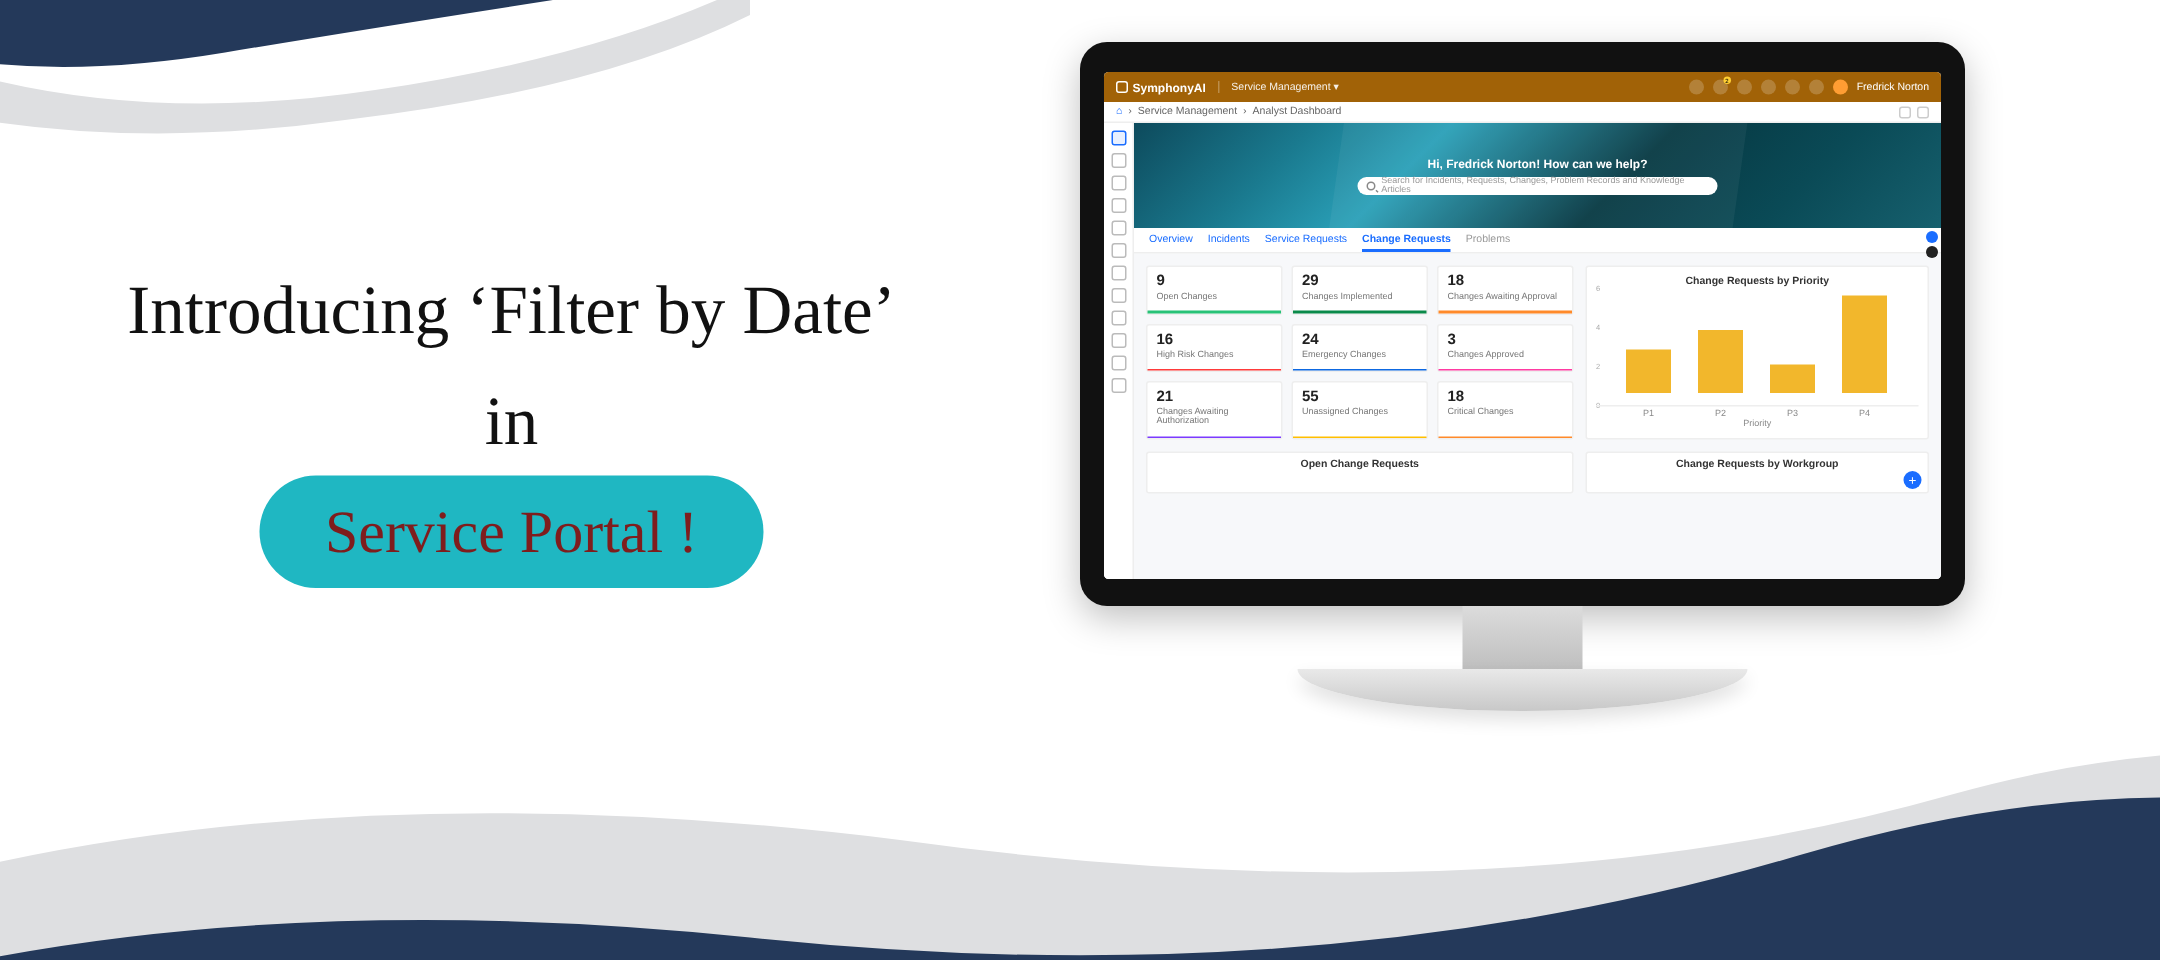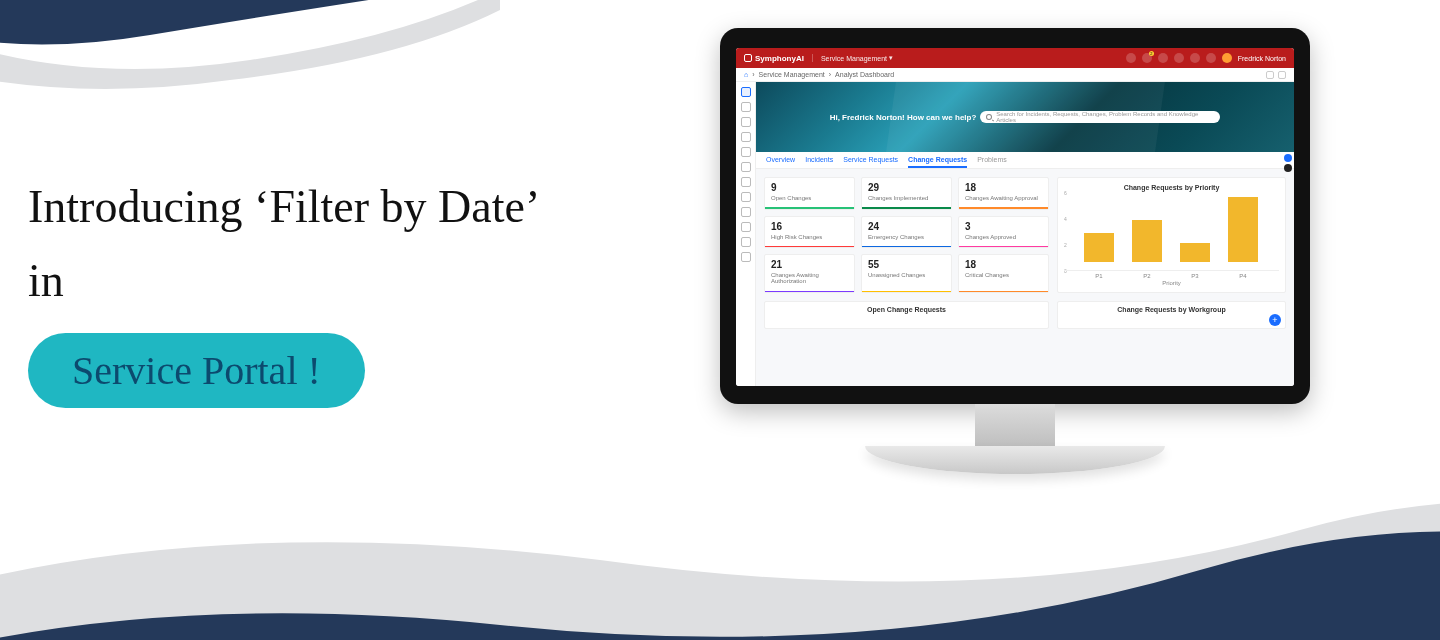--- a/index.html
+++ b/index.html
@@ -3,53 +3,53 @@
 <meta charset="utf-8">
 <style>
 * { margin: 0; padding: 0; box-sizing: border-box; }
 body { width: 1440px; height: 640px; font-family: Georgia, 'Times New Roman', serif; background: #fff; overflow: hidden; position: relative; }
 
 
 .wave-top-left { position: absolute; top: -20px; left: -100px; width: 600px; height: 140px; pointer-events: none; }
 .wave-bottom { position: absolute; bottom: -60px; left: -100px; width: 1700px; height: 260px; pointer-events: none; }
 
 
-.headline { position: absolute; left: 16px; top: 170px; width: 680px; text-align: left; padding-left: 12px; }
+.headline { position: absolute; left: 1px; top: 170px; width: 680px; text-align: center; }
 .headline h1 { font-size: 46px; font-weight: 400; color: #111; line-height: 1.6; }
-.pill { display: inline-block; background: #1fb7c2; color: #0c4a6e; font-size: 40px; padding: 14px 44px; border-radius: 50px; margin-top: 16px; }
+.pill { display: inline-block; background: #1fb7c2; color: #7f1d1d; font-size: 40px; padding: 14px 44px; border-radius: 50px; margin-top: 0; }
 
 
 .monitor { position: absolute; right: 130px; top: 28px; width: 590px; }
 .bezel { background: #111; border-radius: 18px; padding: 20px 16px 18px; box-shadow: 0 8px 24px rgba(0,0,0,.25); }
 .screen { background: #fff; width: 100%; height: 338px; border-radius: 3px; overflow: hidden; font-family: -apple-system, Segoe UI, Arial, sans-serif; font-size: 7px; color: #333; position: relative; }
 .stand-neck { width: 80px; height: 42px; background: linear-gradient(#dcdcdc,#bfbfbf); margin: 0 auto; }
 .stand-base { width: 300px; height: 28px; background: linear-gradient(#e9e9e9,#c8c8c8); margin: 0 auto; border-radius: 0 0 50% 50% / 0 0 100% 100%; box-shadow: 0 6px 12px rgba(0,0,0,.12); }
 
 
-.topbar { background: #b91c1c; height: 20px; display: flex; align-items: center; color: #fff; padding: 0 8px; gap: 8px; }
+.topbar { background: #a16207; height: 20px; display: flex; align-items: center; color: #fff; padding: 0 8px; gap: 8px; }
 .topbar .brand { font-weight: 600; font-size: 8px; display: flex; align-items: center; gap: 3px; }
 .topbar .app { font-size: 7px; opacity: .9; display: flex; align-items: center; gap: 2px; border-left: 1px solid rgba(255,255,255,.3); padding-left: 8px; }
 .topbar-right { margin-left: auto; display: flex; align-items: center; gap: 6px; }
 .ticon { width: 10px; height: 10px; border-radius: 50%; background: rgba(255,255,255,.2); position: relative; }
 .badge { position: absolute; top: -2px; right: -2px; width: 5px; height: 5px; background: #ffcf33; border-radius: 50%; font-size: 4px; color: #000; text-align: center; line-height: 5px; }
 .avatar { width: 10px; height: 10px; border-radius: 50%; background: #ff9d33; }
 .user-name { font-size: 7px; }
 
 .crumbbar { height: 14px; background: #fff; border-bottom: 1px solid #eee; display: flex; align-items: center; padding: 0 8px; gap: 4px; color: #666; }
 .crumbbar .home { color: #1a6dff; }
 .crumbbar-right { margin-left: auto; display: flex; gap: 4px; }
 .crumb-icon { width: 8px; height: 8px; border: 1px solid #ccc; border-radius: 2px; }
 
 .screen-body { display: flex; height: calc(100% - 34px); }
 .sidebar { width: 20px; background: #fff; border-right: 1px solid #eee; display: flex; flex-direction: column; align-items: center; gap: 5px; padding-top: 5px; }
 .sicon { width: 10px; height: 10px; border: 1px solid #bbb; border-radius: 2px; }
 .sicon.active { background: #e8f0ff; border-color: #1a6dff; }
 
 .main { flex: 1; background: #f7f8fa; overflow: hidden; }
-.hero { height: 70px; background: linear-gradient(135deg, #0d4a5c 0%, #1a7a8f 20%, #2aa0b8 35%, #063842 60%, #0a4a56 80%, #16606e 100%); position: relative; display: flex; flex-direction: row; align-items: center; justify-content: center; gap: 4px; }
+.hero { height: 70px; background: linear-gradient(135deg, #0d4a5c 0%, #1a7a8f 20%, #2aa0b8 35%, #063842 60%, #0a4a56 80%, #16606e 100%); position: relative; display: flex; flex-direction: column; align-items: center; justify-content: center; gap: 4px; }
 .hero::before { content: ''; position: absolute; left: 25%; top: 0; width: 50%; height: 100%; background: rgba(255,255,255,.05); transform: skewX(-8deg); }
 .hero-title { color: #fff; font-size: 8px; font-weight: 600; z-index: 1; }
 .hero-search { width: 240px; height: 12px; background: #fff; border-radius: 6px; display: flex; align-items: center; padding: 0 6px; gap: 4px; z-index: 1; color: #999; font-size: 6px; }
 .mag { width: 6px; height: 6px; border: 1px solid #888; border-radius: 50%; position: relative; }
 .mag::after { content: ''; position: absolute; width: 2px; height: 1px; background: #888; transform: rotate(45deg); left: 5px; top: 5px; }
 
 .tabs { display: flex; gap: 10px; padding: 4px 10px 0; background: #fff; border-bottom: 1px solid #eee; }
 .tab { color: #1a6dff; font-size: 7px; padding-bottom: 3px; }
 .tab.active { border-bottom: 2px solid #1a6dff; font-weight: 600; }
 .tab.muted { color: #999; }

